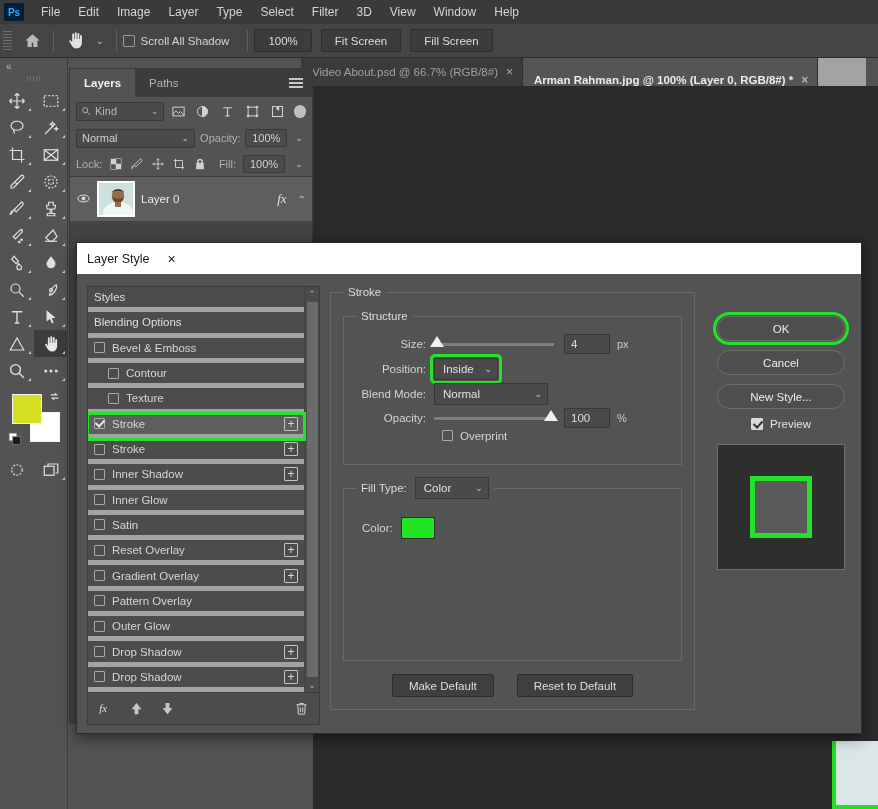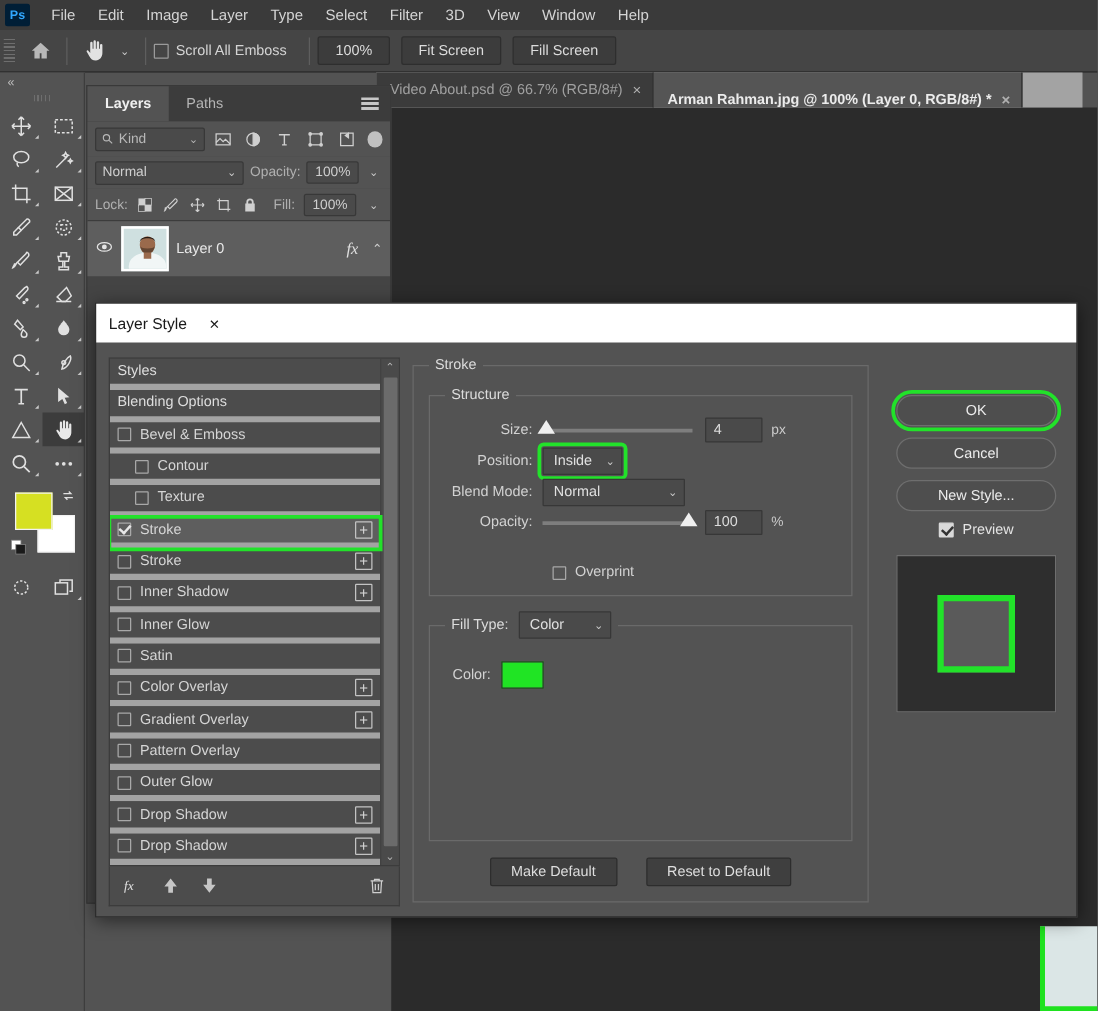--- a/index.html
+++ b/index.html
@@ -297,21 +297,21 @@
     padding-left: 6px; border-radius: 1px;
   }
   .unit { font-size: 11px; color: #cacaca; margin-left: 7px; }
   .dropdown {
     height: 22px; background: #4a4a4a; border: 1px solid #373737;
     display: flex; align-items: center; justify-content: space-between;
     padding: 0 5px 0 8px; font-size: 11.5px; color: #e0e0e0; border-radius: 1px;
   }
   .dropdown.hi { outline: 3px solid #22e22a; outline-offset: 1px; }
   .caret { font-size: 9px; color: #cfcfcf; margin-left: 8px; }
-  #overprint-row { display: flex; align-items: flex-end; gap: 7px; padding-left: 86px; height: 22px; margin-top: 12px; }
+  #overprint-row { display: flex; align-items: flex-start; gap: 7px; padding-left: 86px; height: 22px; }
   #filltype-grp { margin-top: 12px; height: 184px; position: relative; }
   #filltype-grp > legend { display: flex; align-items: center; gap: 8px; }
   #color-row { display: flex; align-items: center; gap: 8px; margin-top: 8px; padding-left: 6px; }
   #color-swatch { width: 34px; height: 22px; background: #20e424; border: 1px solid #2e2e2e; }
   #default-btns {
     display: flex; gap: 23px; justify-content: center; margin-top: 13px;
   }
   .def-btn {
     background: #3f3f3f; border: 1px solid #2d2d2d; color: #dedede;
     height: 23px; padding: 0 16px; font-size: 11.5px; border-radius: 2px;
@@ -367,21 +367,21 @@
   <div class="vsep"></div>
   <div id="tool-preset">
     <svg viewBox="0 0 24 24" fill="#e2e2e2">
         <path d="M9 3a1.2 1.2 0 0 1 1.2 1.2v6h.9V2.8a1.2 1.2 0 1 1 2.4 0v7.4h.9V3.8a1.2 1.2 0 1 1 2.4 0v6.4h.9V6.4a1.2 1.2 0 1 1 2.4 0v8.1c0 4-2.6 7.5-6.6 7.5-3.4 0-5.2-1.6-6.6-4.3L4.2 13c-.5-.9.9-2 1.7-1l1.9 2.3V4.2A1.2 1.2 0 0 1 9 3z"></path>
       </svg>
     <span class="caret">⌄</span>
   </div>
   <div class="vsep"></div>
   <label class="opt-check" style="margin-right:12px;">
     <span class="cb"></span>
-    <span>Scroll All Emboss</span>
+    <span>Scroll All Shadow</span>
   </label>
   <div class="vsep"></div>
   <div class="opt-btn">100%</div>
   <div class="opt-btn">Fit Screen</div>
   <div class="opt-btn">Fill Screen</div>
 </div>
 
 <div id="toolbar">
   <div id="tb-collapse">«</div>
   <div id="tb-grip"></div>
@@ -723,21 +723,21 @@
           <div class="style-row">
             <span class="srow-cb"></span>
             <span>Inner Glow</span>
           </div>
           <div class="style-row">
             <span class="srow-cb"></span>
             <span>Satin</span>
           </div>
           <div class="style-row">
             <span class="srow-cb"></span>
-            <span>Color Overlay</span>
+            <span>Reset Overlay</span>
             <span class="plus-btn">+</span>
           </div>
           <div class="style-row">
             <span class="srow-cb"></span>
             <span>Gradient Overlay</span>
             <span class="plus-btn">+</span>
           </div>
           <div class="style-row">
             <span class="srow-cb"></span>
             <span>Pattern Overlay</span>

